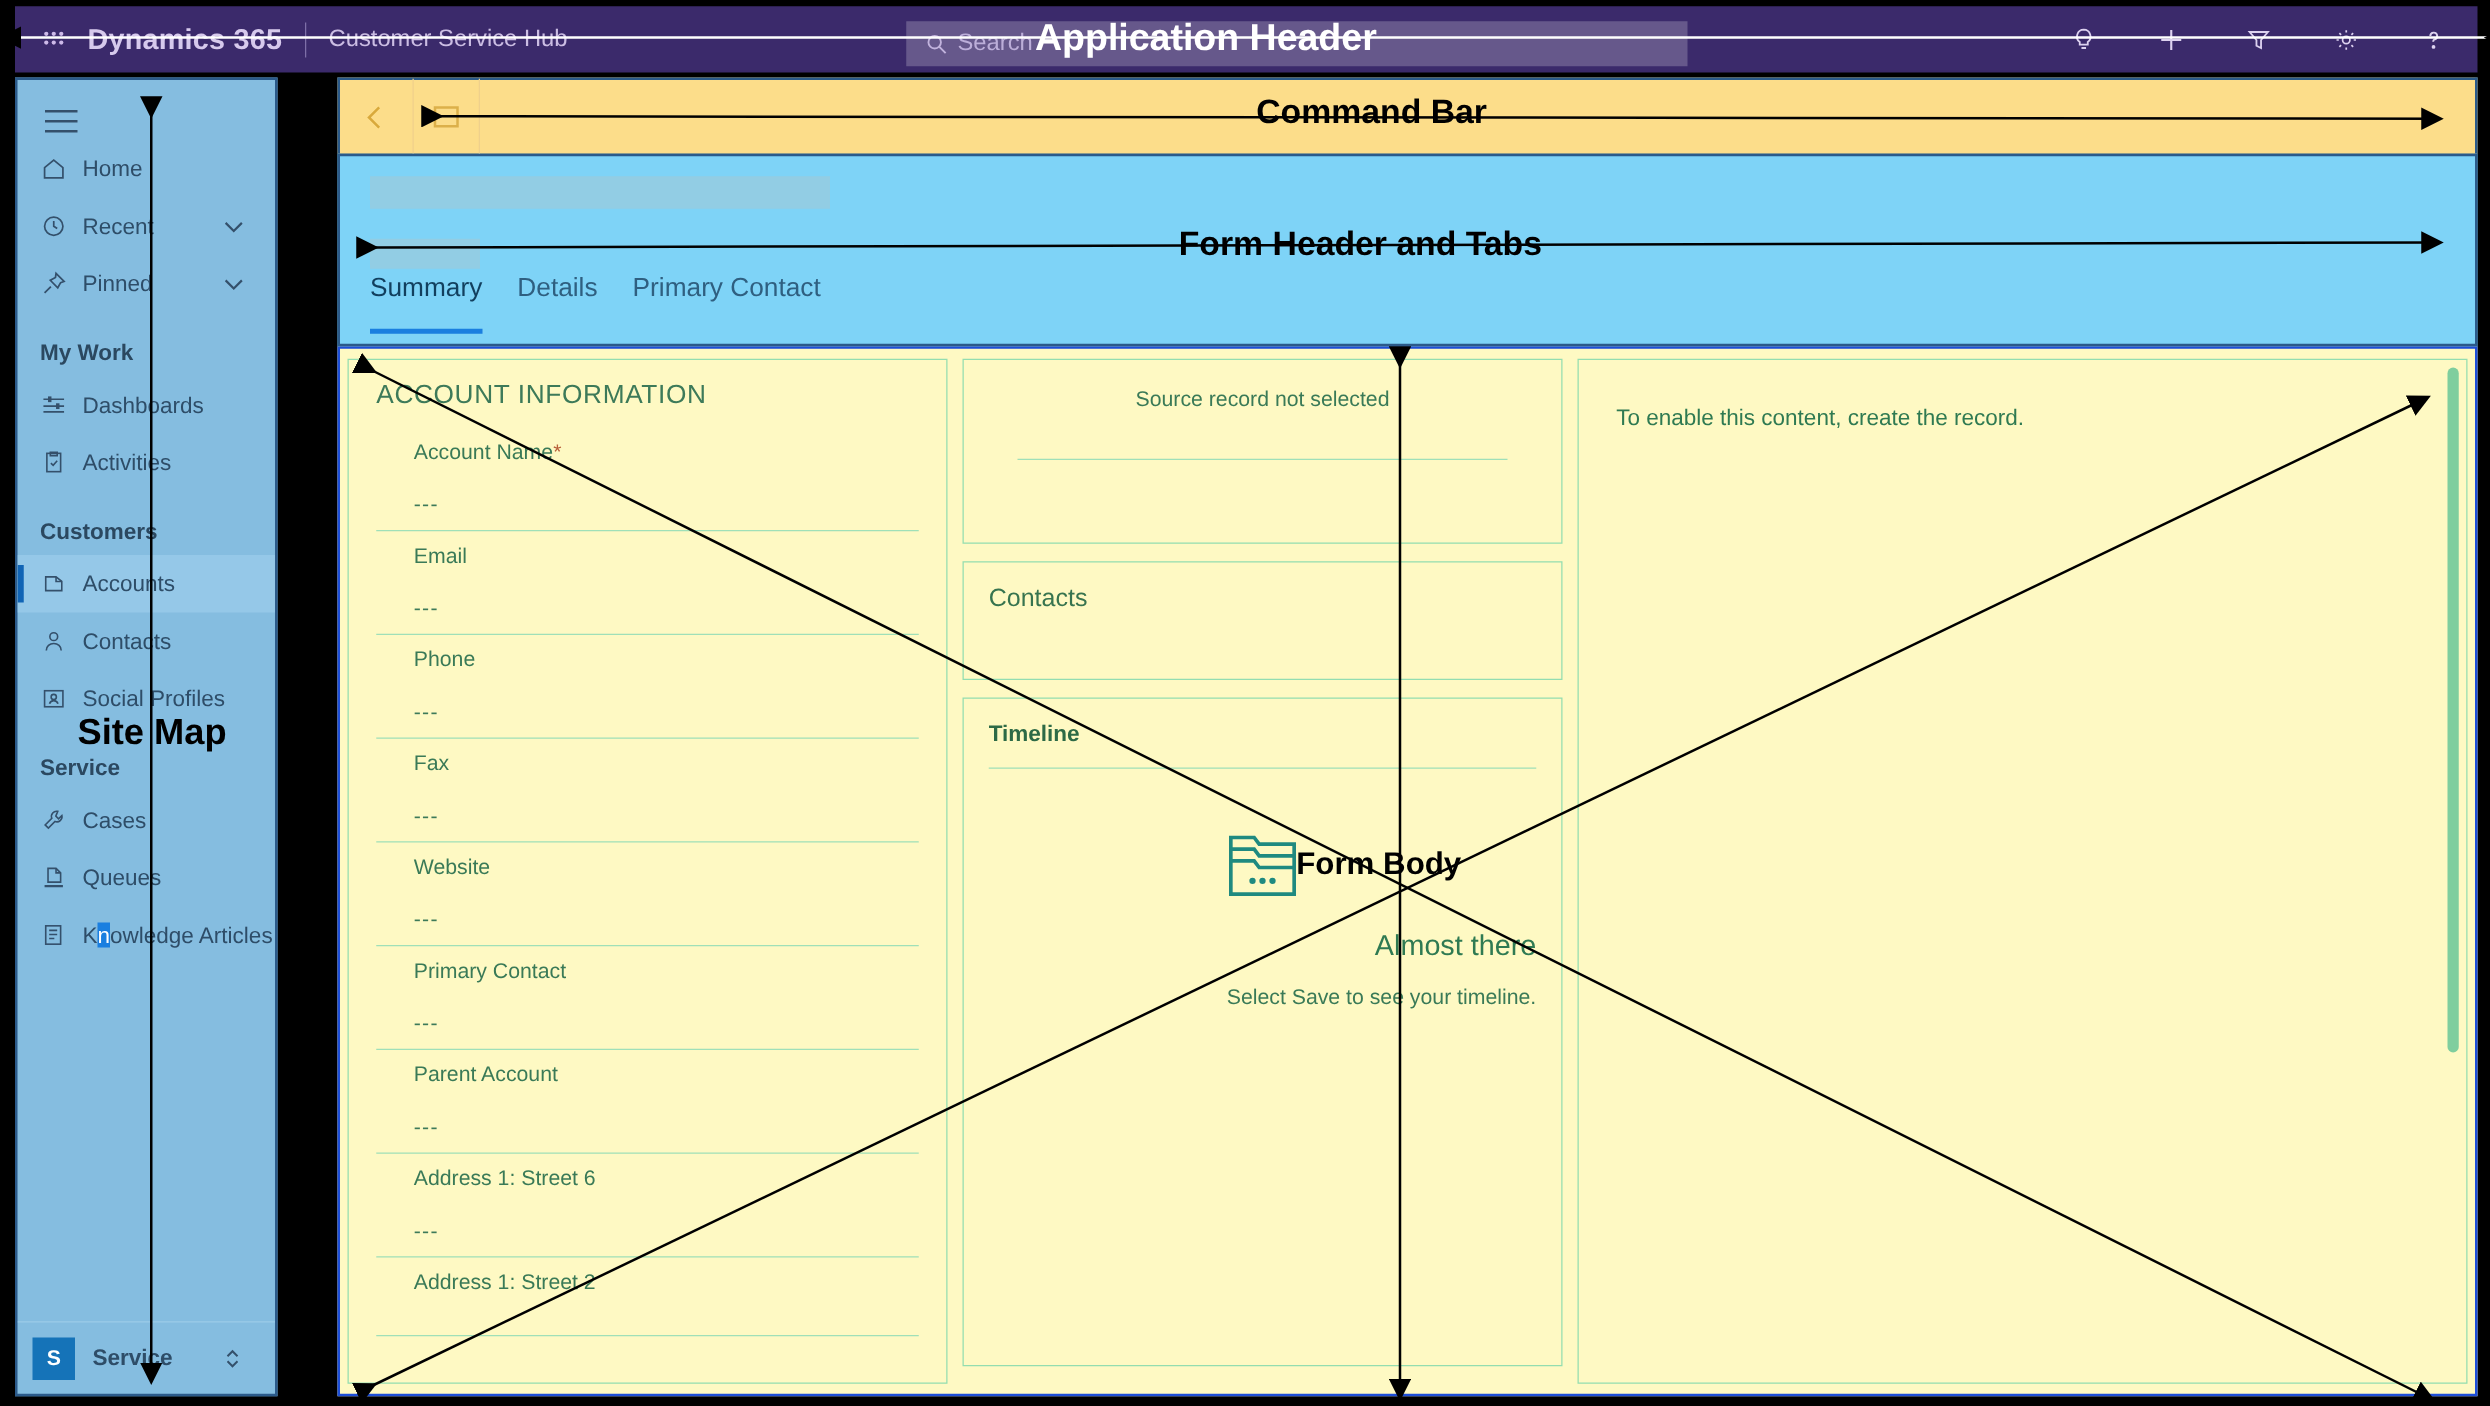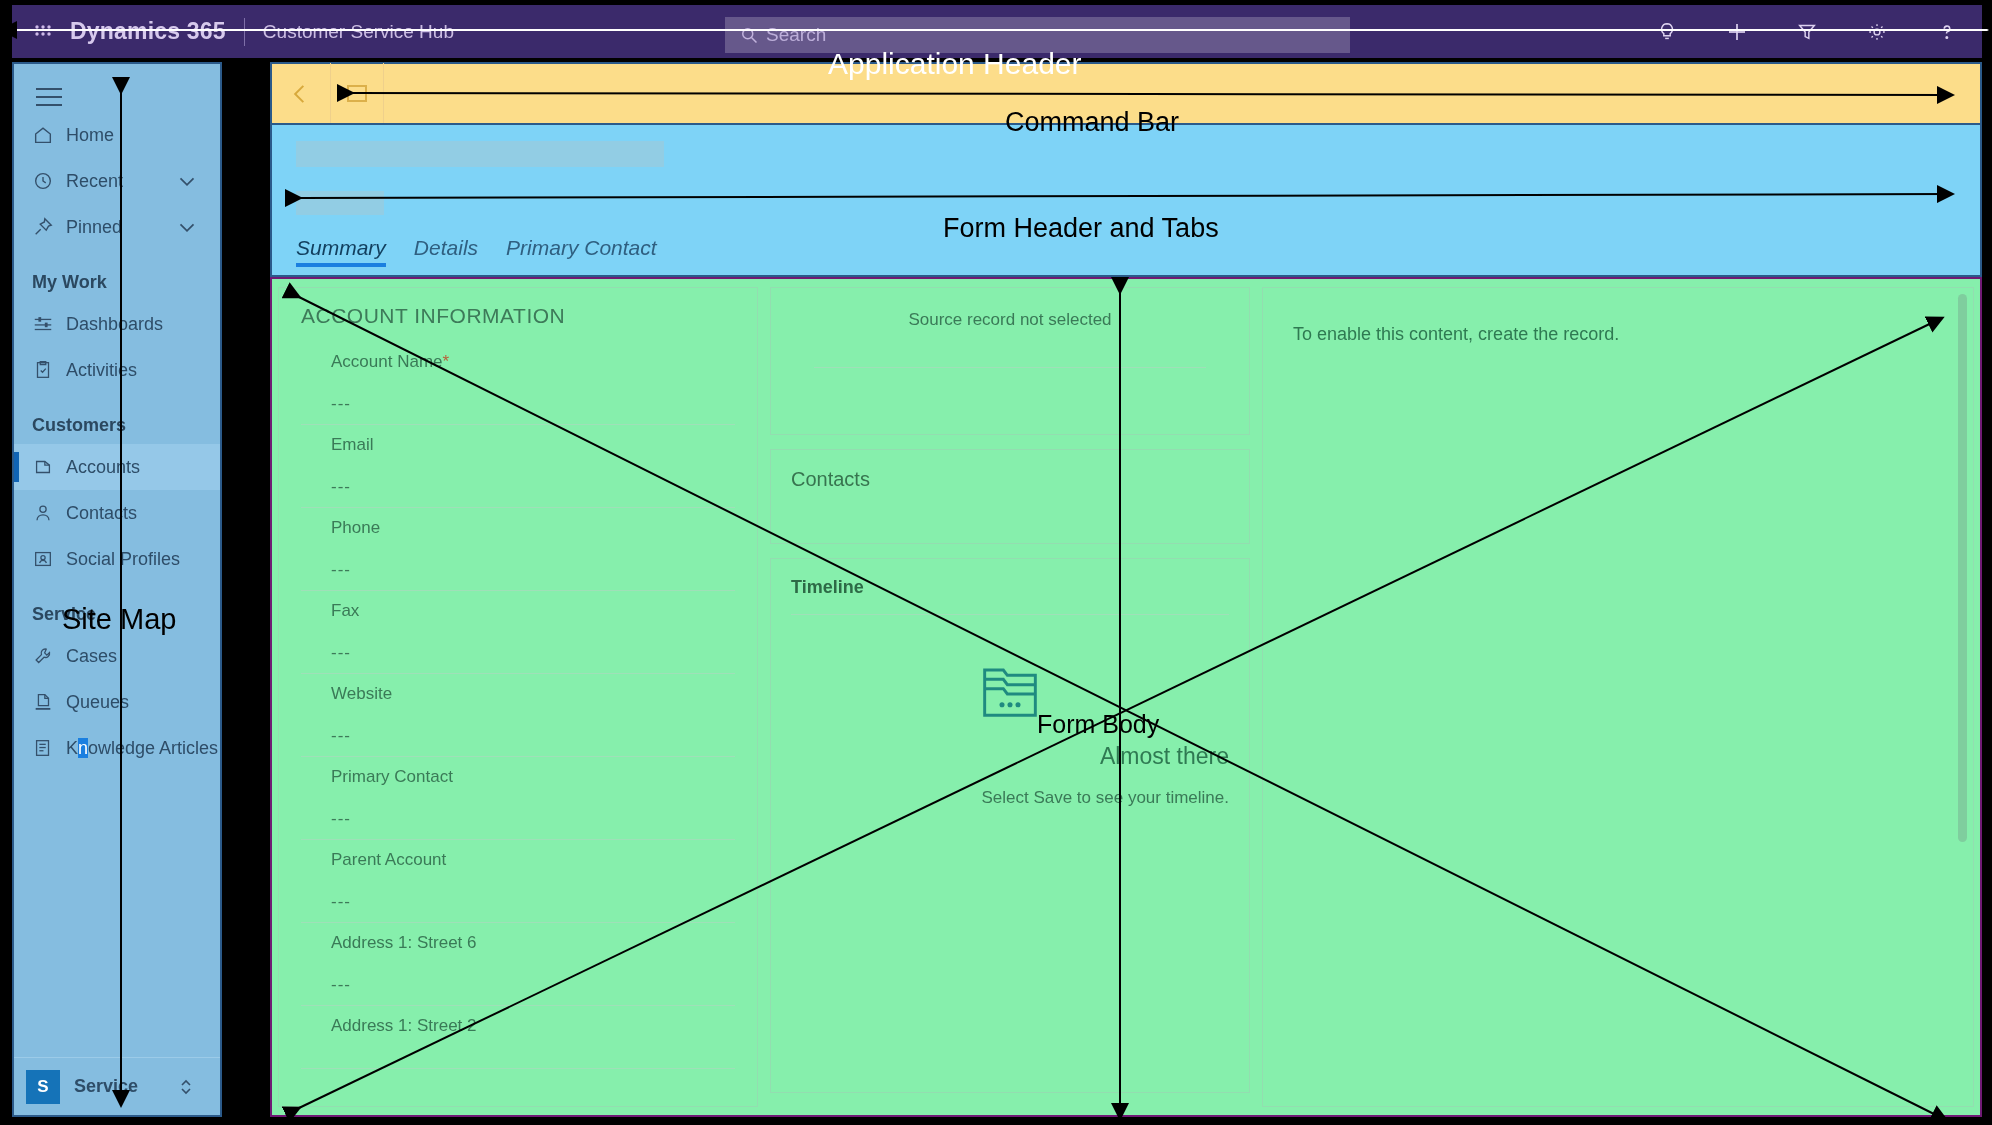--- a/index.html
+++ b/index.html
@@ -115,32 +115,32 @@
   .form-header {
     position: absolute;
     left: 270px; top: 123px; right: 10px; height: 154px;
     background: #7ed3f7;
     border: 2px solid #2b5a8a;
     z-index: 2;
   }
   .ph-bar1 { position:absolute; left:24px; top:16px; width:368px; height:26px; background:#92cde4;}
   .ph-bar2 { position:absolute; left:24px; top:66px; width:88px; height:24px; background:#92cde4;}
   .tabs { position:absolute; left:24px; bottom:8px; display:flex; gap:28px; align-items:flex-end;}
-  .tab { font-size:21px; color:#2f5f80; padding-bottom:7px;font-style:italic; }
+  .tab { font-size:21px; color:#2f5f80; padding-bottom:24px; }
   .tab.active { color:#123f5e; position:relative;}
   .tab.active::after{
     content:''; position:absolute; left:0; right:0; bottom:0; height:4px; background:#1a7fe0;
   }
 
   
   .form-body {
     position: absolute;
     left: 270px; top: 277px; right: 10px; bottom: 8px;
-    background: #86efac;
-    border: 2px solid #701a75;
+    background: #fef9c3;
+    border: 2px solid #1d4ed8;
     overflow: hidden;
     z-index: 1;
     display: flex;
   }
   .col {
     border: 1px solid #93ddb0;
     margin: 8px 6px 8px 6px;
     position: relative;
   }
   .col-left { width: 480px; padding: 16px 22px 0 22px;}
@@ -188,23 +188,22 @@
     background: #7fce9e; border-radius:5px;
   }
 
   
   .anno-svg {
     position:absolute; left:0; top:0; width:1992px; height:1125px;
     pointer-events:none; z-index: 20;
   }
   .anno-lbl {
     position:absolute; z-index: 21;
-    font-weight: normal; color: #000;
+    font-weight: bold; color: #000;
     white-space: nowrap;
-    margin-top: 33px;
   }
   .lbl-app  { left: 828px; top: 14px; font-size: 30px; color:#ffffff; }
   .lbl-cmd  { left: 1005px; top: 74px; font-size: 27px; }
   .lbl-hdr  { left: 943px; top: 180px; font-size: 27px; }
   .lbl-site { left: 62px; top: 570px; font-size: 29px; }
   .lbl-body { left: 1037px; top: 677px; font-size: 25px; }
 </style>
 </head>
 <body>
 

